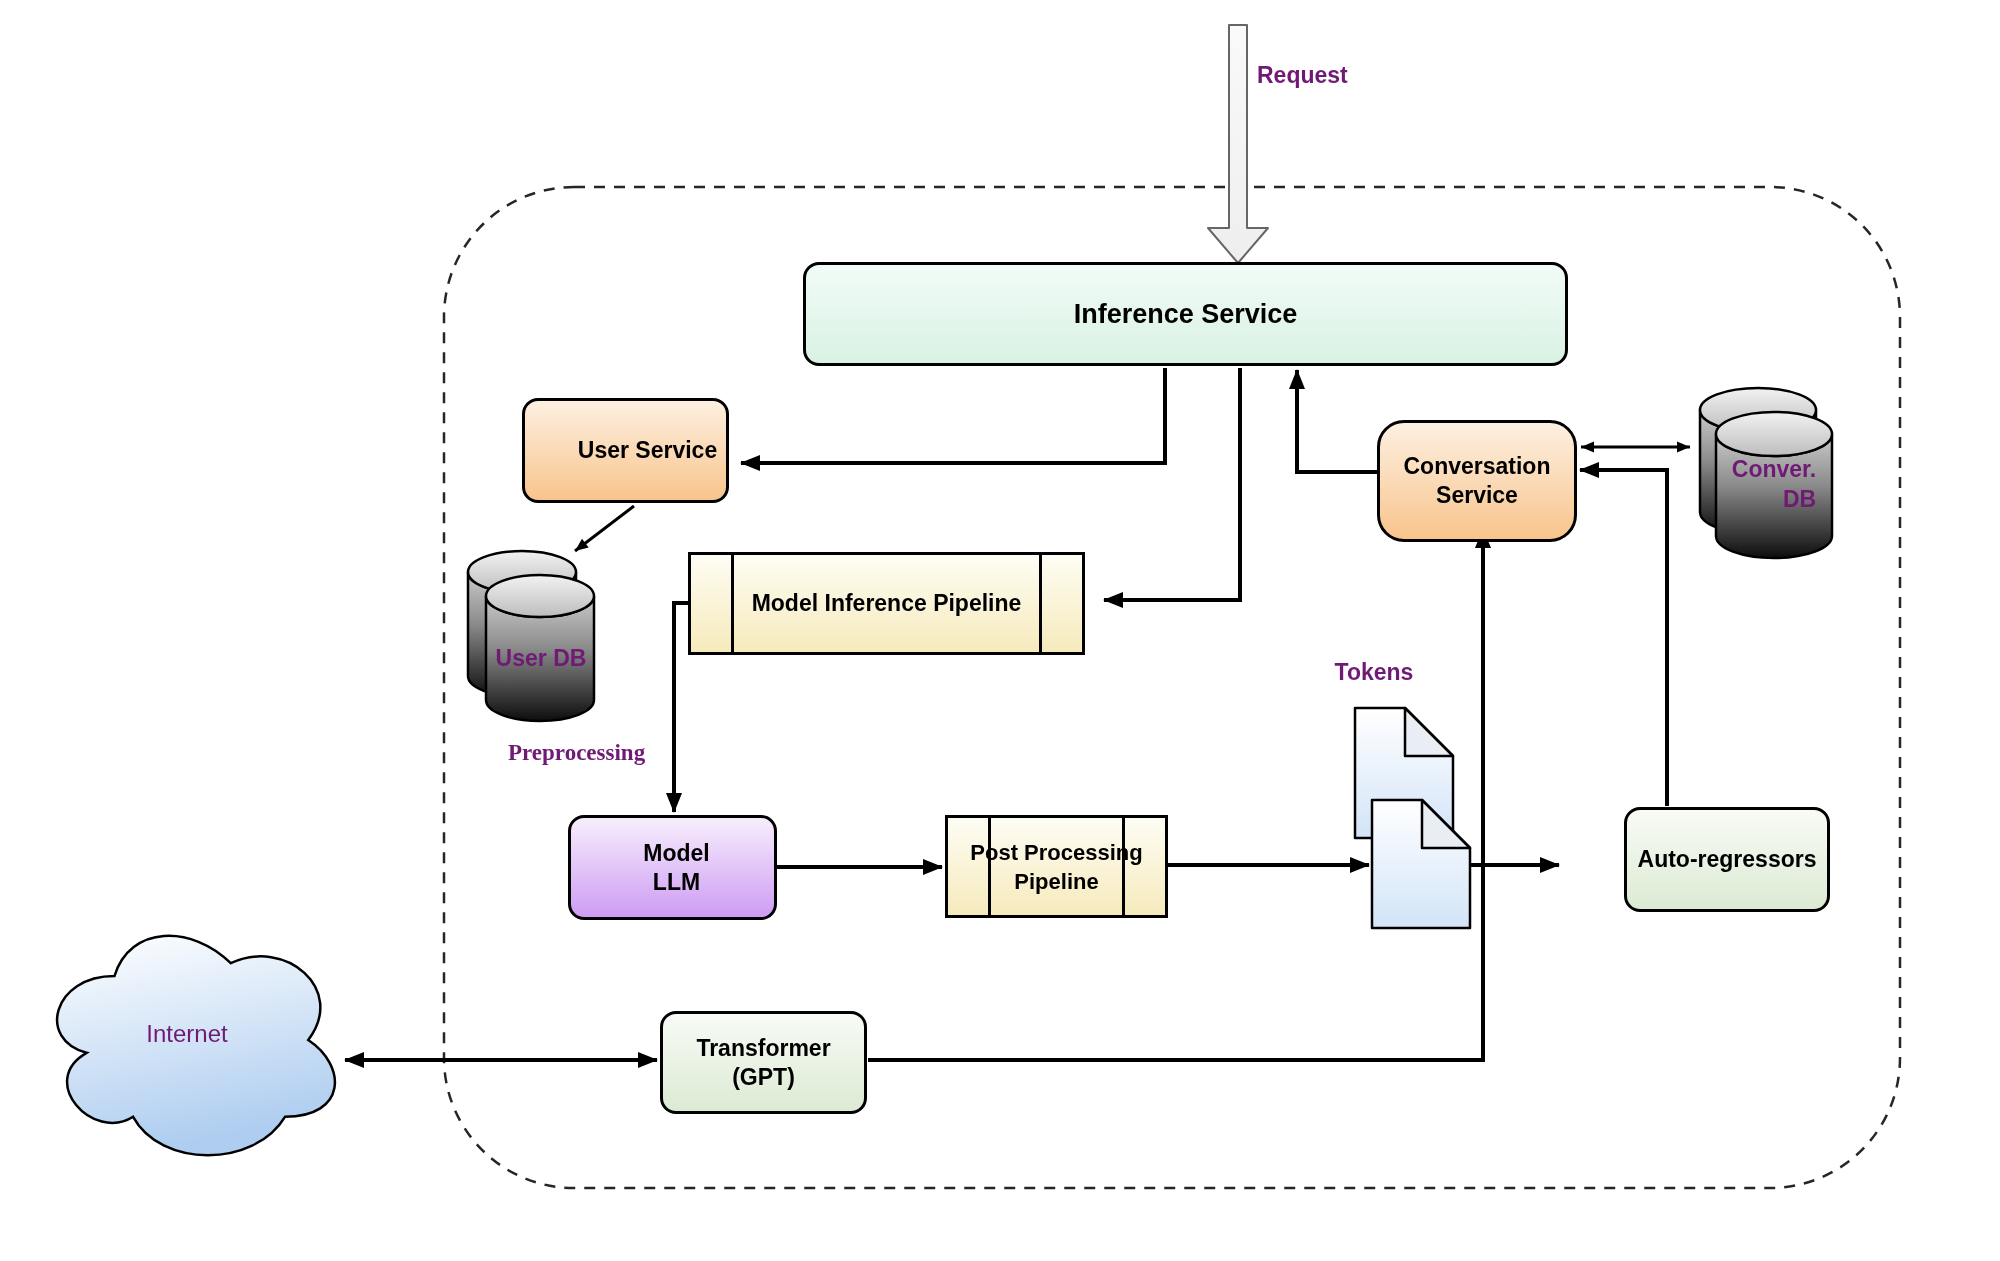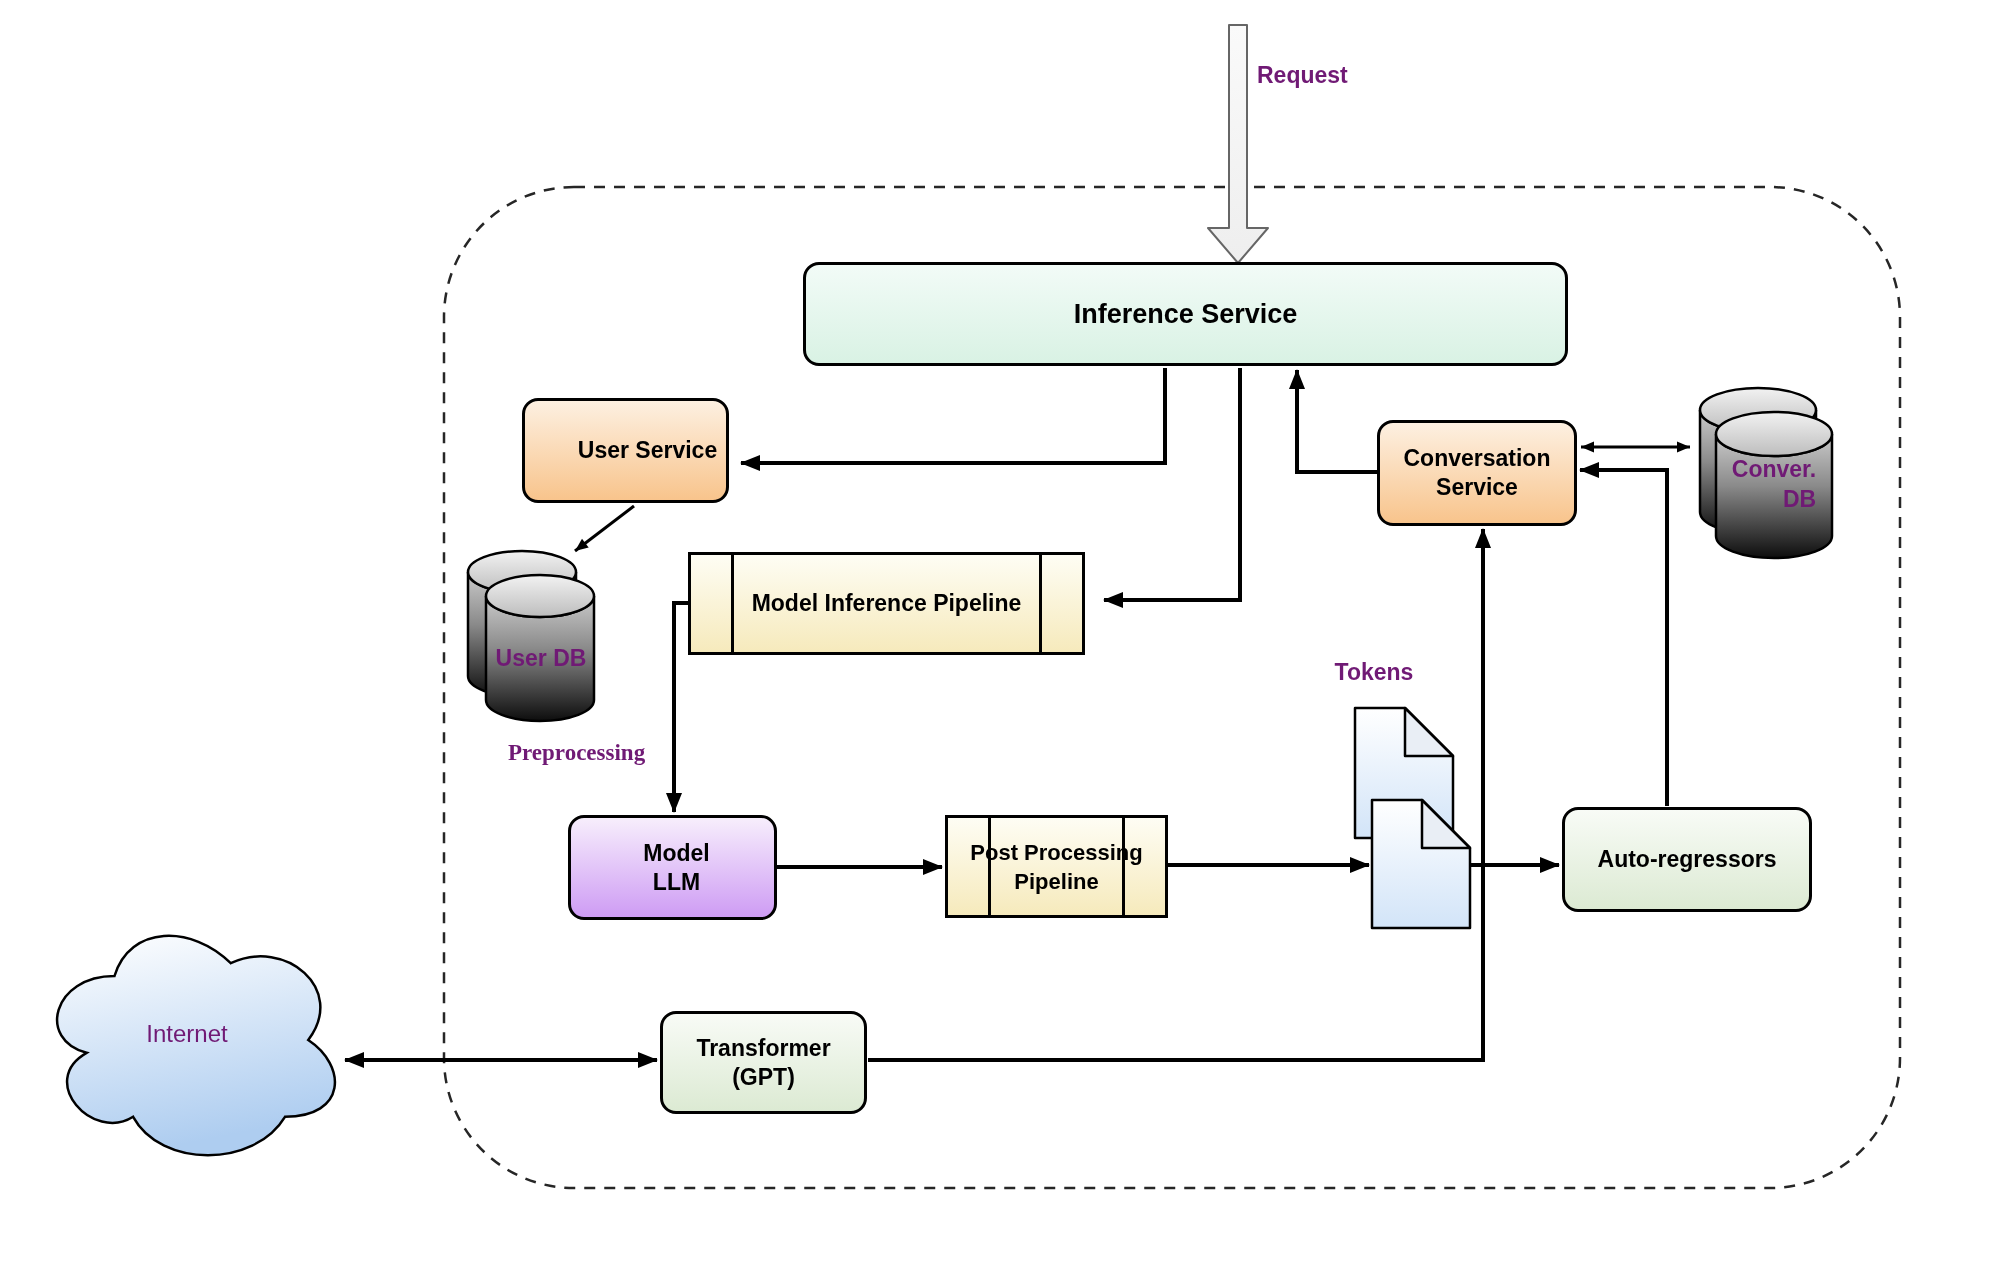--- a/index.html
+++ b/index.html
@@ -133,21 +133,21 @@
   </svg>
 
   <div class="node rounded g-green big" style="left:803px; top:262px; width:765px; height:104px;">
     <span class="node-label">Inference Service</span>
   </div>
 
   <div class="node rounded g-orange" style="left:522px; top:398px; width:207px; height:105px;padding-left:44px;">
     <span class="node-label">User Service</span>
   </div>
 
-  <div class="node rounded g-orange" style="left:1377px; top:420px; width:200px; height:106px;">
+  <div class="node rounded g-orange" style="left:1377px; top:420px; width:200px; height:122px;border-radius:27px;">
     <span class="node-label">Conversation
 Service</span>
   </div>
 
   <div class="node g-yellow" style="left:688px; top:552px; width:397px; height:103px;">
     <div class="divider div-l"></div>
     <div class="divider div-r"></div>
     <span class="node-label">Model Inference Pipeline</span>
   </div>
 
@@ -156,21 +156,21 @@
 LLM</span>
   </div>
 
   <div class="node g-yellow" style="left:945px; top:815px; width:223px; height:103px; font-size:22px;">
     <div class="divider div-l"></div>
     <div class="divider div-r"></div>
     <span class="node-label">Post Processing
 Pipeline</span>
   </div>
 
-  <div class="node rounded g-sage" style="left:1562px; top:807px; width:250px; height:105px;">
+  <div class="node rounded g-sage" style="left:1624px; top:807px; width:206px; height:105px;">
     <span class="node-label">Auto-regressors</span>
   </div>
 
   <div class="node rounded g-sage" style="left:660px; top:1011px; width:207px; height:103px;">
     <span class="node-label">Transformer
 (GPT)</span>
   </div>
 
   <div class="float-label" style="left:1257px; top:60px;">Request</div>
 

